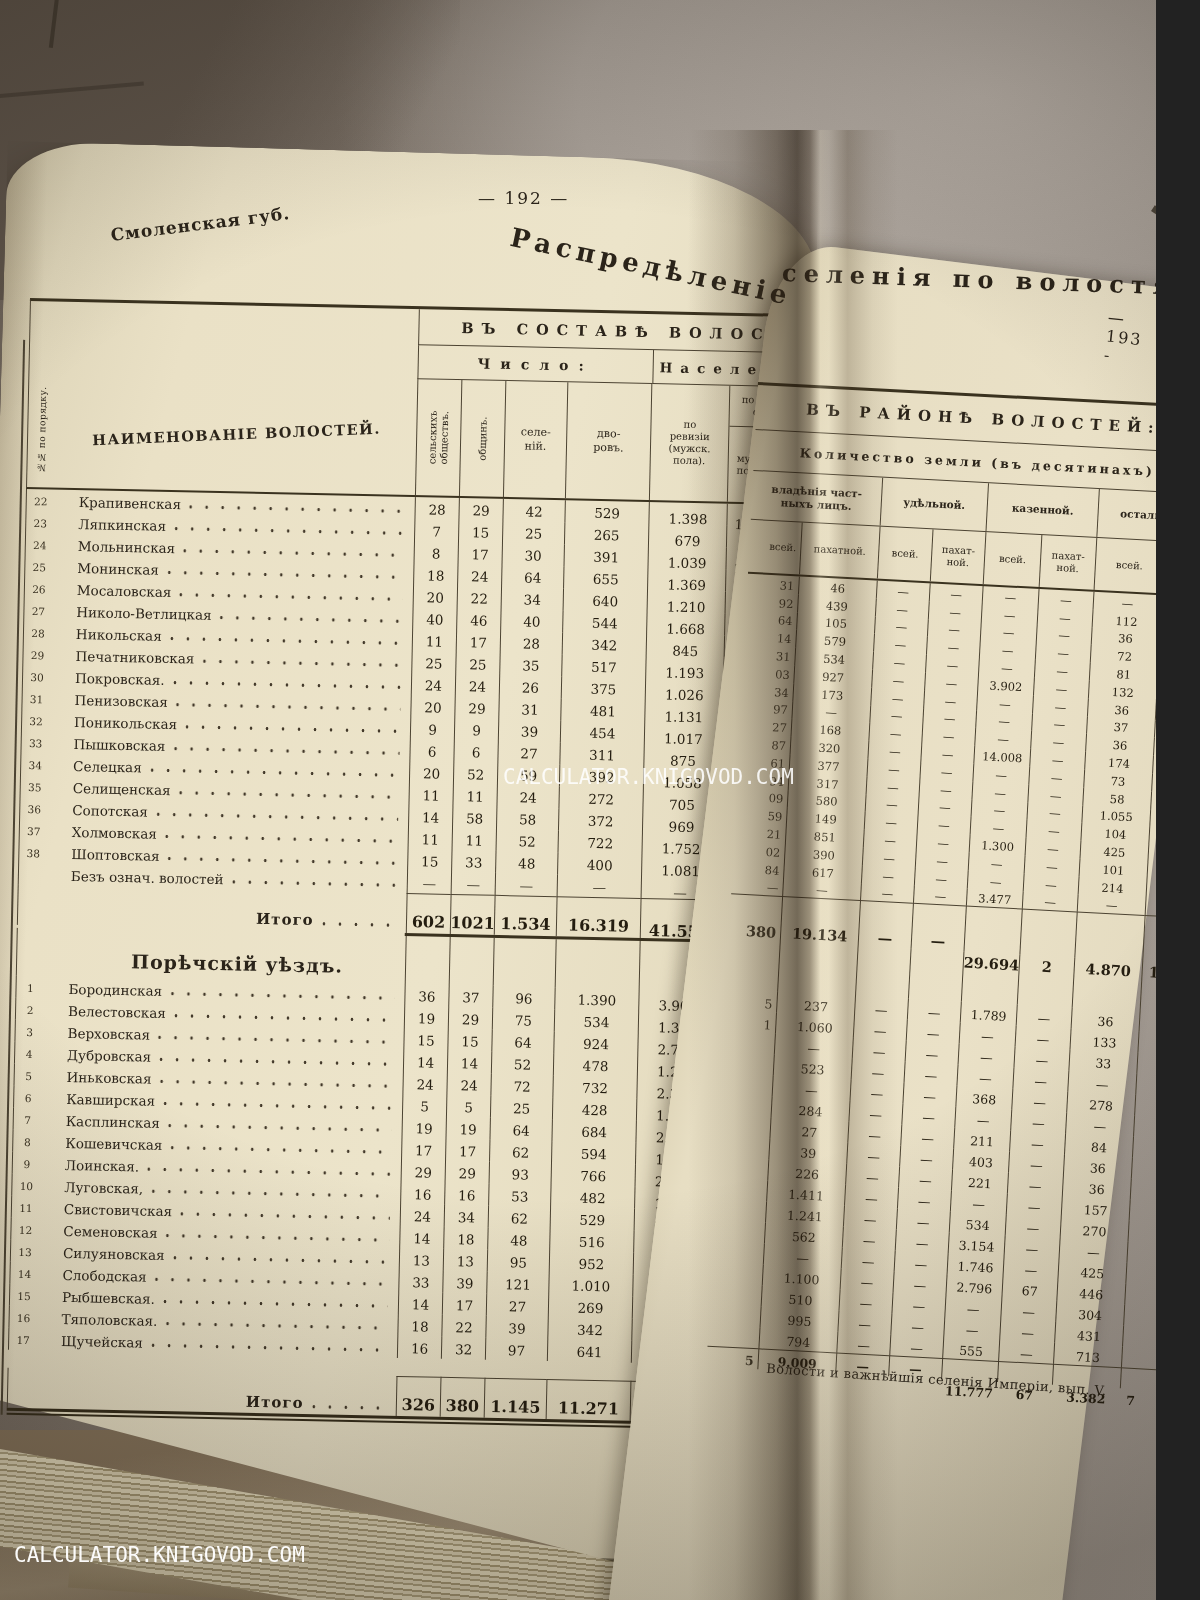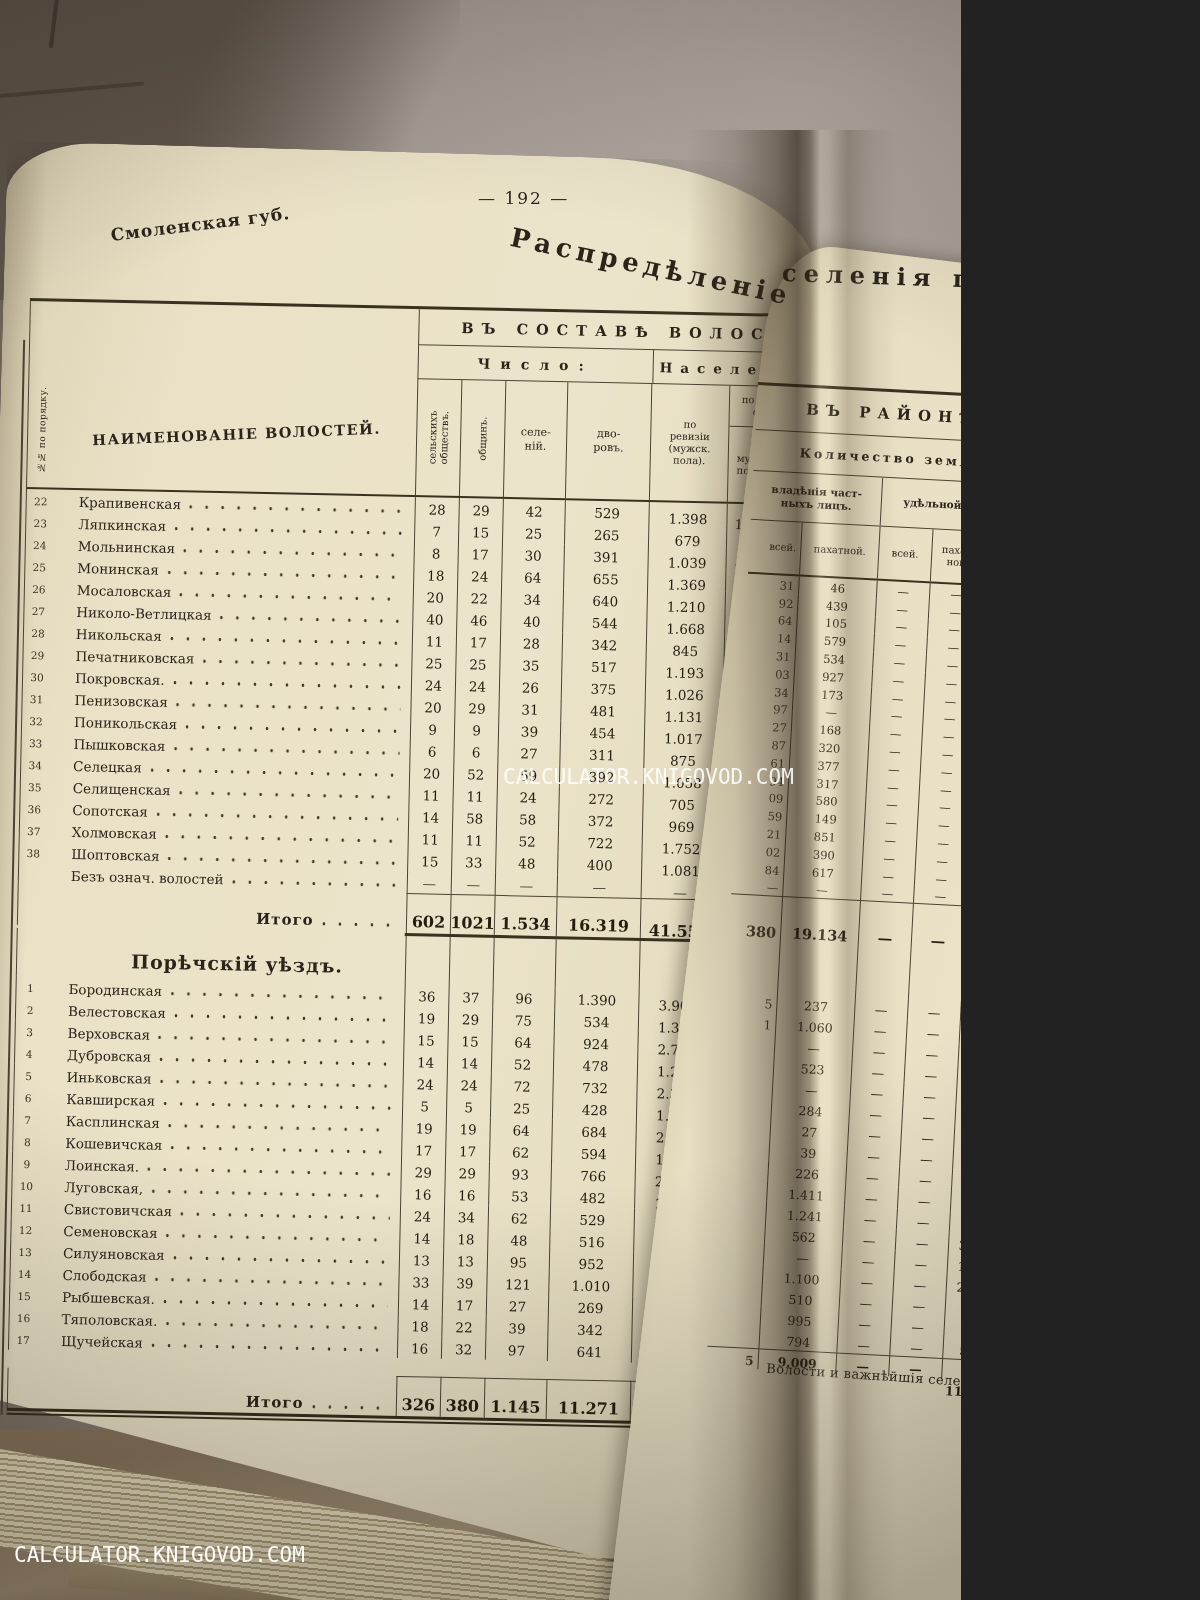--- a/index.html
+++ b/index.html
@@ -1,16 +1,16 @@
 <!DOCTYPE html>
 <html><head>
 <meta charset="utf-8">
 <style>
   html,body{margin:0;padding:0;background:#222;}
-  .scene{position:relative;width:961px;height:1600px;overflow:hidden;
+  .scene{position:relative;width:1156px;height:1600px;overflow:hidden;
     font-family:"DejaVu Serif",serif;color:#2b241a;background:#9a9189;text-decoration:underline;}
   
   .bg{position:absolute;inset:0;z-index:1;
     background:
       radial-gradient(900px 520px at 85% 6%, #b5ada5 0%, #a69e96 45%, rgba(166,158,150,0) 72%),
       linear-gradient(104deg,#675d53 0%,#7b7167 26%,#968d84 55%,#a8a098 100%);}
   .bg-tl{position:absolute;left:0;top:0;width:460px;height:300px;z-index:2;
     background:linear-gradient(118deg,#5d5349 38%,rgba(93,83,73,0) 78%);}
   .grout-v{position:absolute;left:52px;top:-4px;width:4px;height:52px;background:#372f26;opacity:.65;transform:rotate(7deg);z-index:2;}
   .grout-h{position:absolute;left:-6px;top:88px;width:150px;height:4px;background:#3d352b;opacity:.55;transform:rotate(-5deg);z-index:2;}

